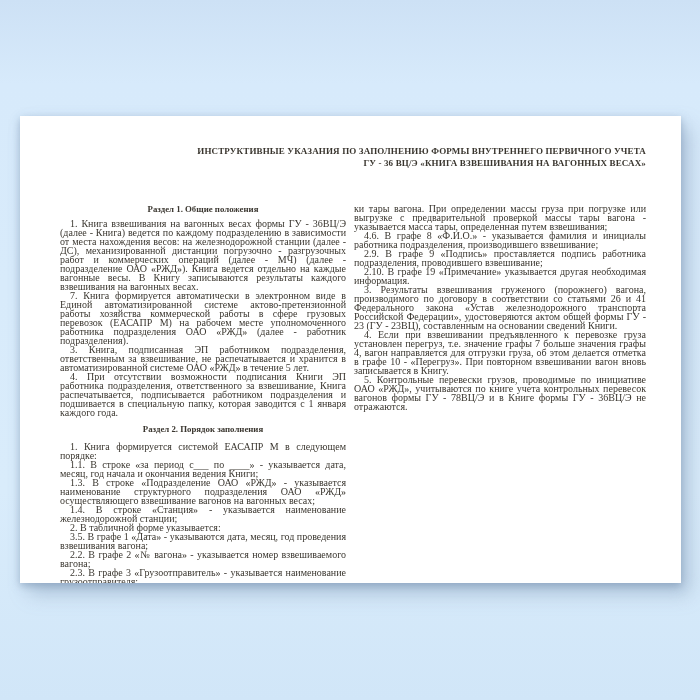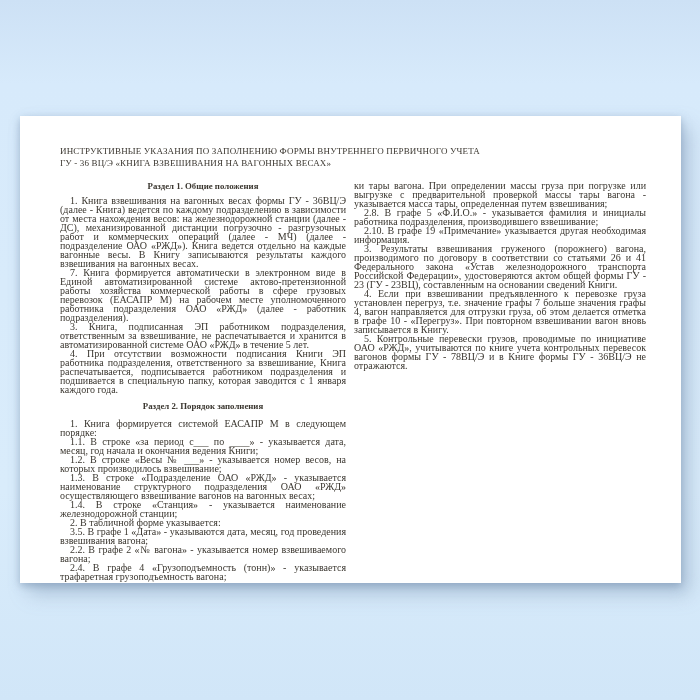--- a/index.html
+++ b/index.html
@@ -23,33 +23,34 @@
     width: 661px;
     height: 467px;
     background: #ffffff;
     box-shadow: 0 3px 8px rgba(115, 140, 172, 0.55), 9px 11px 18px rgba(115, 140, 172, 0.38);
     box-sizing: border-box;
     padding: 30px 35px 14px 40px;
     overflow: hidden;
     color: #3a362f;
   }
   .doc-title {
-    text-align: left;
-    font-weight: normal;
+    text-align: right;
+    font-weight: bold;
     font-size: 9px;
     line-height: 11.5px;
     letter-spacing: 0.15px;
     margin-bottom: 12px;
   }
   .columns {
     display: flex;
     gap: 8px;
   }
   .col {
     box-sizing: border-box;
+    margin-top: 23px;
   }
   .col-left  { width: 286px; }
   .col-right { width: 292px; }
   .section-heading {
     font-size: 8.8px;
     font-weight: bold;
     text-align: center;
     margin: 0 0 5px 0;
     line-height: 10.1px;
   }
@@ -81,33 +82,34 @@
       <div class="col col-left">
         <div class="section-heading">Раздел 1. Общие положения</div>
         <p class="para">1. Книга взвешивания на вагонных весах формы ГУ - 36ВЦ/Э (далее - Книга) ведется по каждому подразделению в зависимости от места нахождения весов: на железнодорожной станции (далее - ДС), механизированной дистанции погрузочно - разгрузочных работ и коммерческих операций (далее - МЧ) (далее - подразделение ОАО «РЖД»). Книга ведется отдельно на каждые вагонные весы. В Книгу записываются результаты каждого взвешивания на вагонных весах.</p>
         <p class="para">7. Книга формируется автоматически в электронном виде в Единой автоматизированной системе актово-претензионной работы хозяйства коммерческой работы в сфере грузовых перевозок (ЕАСАПР М) на рабочем месте уполномоченного работника подразделения ОАО «РЖД» (далее - работник подразделения).</p>
         <p class="para">3. Книга, подписанная ЭП работником подразделения, ответственным за взвешивание, не распечатывается и хранится в автоматизированной системе ОАО «РЖД» в течение 5 лет.</p>
         <p class="para">4. При отсутствии возможности подписания Книги ЭП работника подразделения, ответственного за взвешивание, Книга распечатывается, подписывается работником подразделения и подшивается в специальную папку, которая заводится с 1 января каждого года.</p>
 
         <div class="section-heading second">Раздел 2. Порядок заполнения</div>
         <p class="para">1. Книга формируется системой ЕАСАПР М в следующем порядке:</p>
         <p class="para">1.1. В строке «за период с___ по ____» - указывается дата, месяц, год начала и окончания ведения Книги;</p>
-        <p class="para">1.2. В строке «Весы № ___» - указывается номер весов, на которых производилось взвешивание;</p>
         <p class="para">1.3. В строке «Подразделение ОАО «РЖД» - указывается наименование структурного подразделения ОАО «РЖД» осуществляющего взвешивание вагонов на вагонных весах;</p>
         <p class="para">1.4. В строке «Станция» - указывается наименование железнодорожной станции;</p>
         <p class="para">2. В табличной форме указывается:</p>
         <p class="para">3.5. В графе 1 «Дата» - указываются дата, месяц, год проведения взвешивания вагона;</p>
         <p class="para">2.2. В графе 2 «№ вагона» - указывается номер взвешиваемого вагона;</p>
+        <p class="para">2.3. В графе 3 «Грузоотправитель» - указывается наименование грузоотправителя;</p>
         <p class="para">2.4. В графе 4 «Грузоподъемность (тонн)» - указывается трафаретная грузоподъемность вагона;</p>
 
       </div>
 
       <div class="col col-right">
         <p class="para no-indent">ки тары вагона. При определении массы груза при погрузке или выгрузке с предварительной проверкой массы тары вагона - указывается масса тары, определенная путем взвешивания;</p>
-        <p class="para">2.8. В графе 5 «Ф.И.О.» - указывается фамилия и инициалы работника подразделения, производившего взвешивание;</p>
+        <p class="para">4.6. В графе 8 «Ф.И.О.» - указывается фамилия и инициалы работника подразделения, производившего взвешивание;</p>
+        <p class="para">2.9. В графе 9 «Подпись» проставляется подпись работника подразделения, проводившего взвешивание;</p>
         <p class="para">2.10. В графе 19 «Примечание» указывается другая необходимая информация.</p>
         <p class="para">3. Результаты взвешивания груженого (порожнего) вагона, производимого по договору в соответствии со статьями 26 и 41 Федерального закона «Устав железнодорожного транспорта Российской Федерации», удостоверяются актом общей формы ГУ - 23 (ГУ - 23ВЦ), составленным на основании сведений Книги.</p>
         <p class="para">4. Если при взвешивании предъявленного к перевозке груза установлен перегруз, т.е. значение графы 7 больше значения графы 4, вагон направляется для отгрузки груза, об этом делается отметка в графе 10 - «Перегруз». При повторном взвешивании вагон вновь записывается в Книгу.</p>
         <p class="para">5. Контрольные перевески грузов, проводимые по инициативе ОАО «РЖД», учитываются по книге учета контрольных перевесок вагонов формы ГУ - 78ВЦ/Э и в Книге формы ГУ - 36ВЦ/Э не отражаются.</p>
       </div>
 
     </div>
   </div>
 </div>
 

